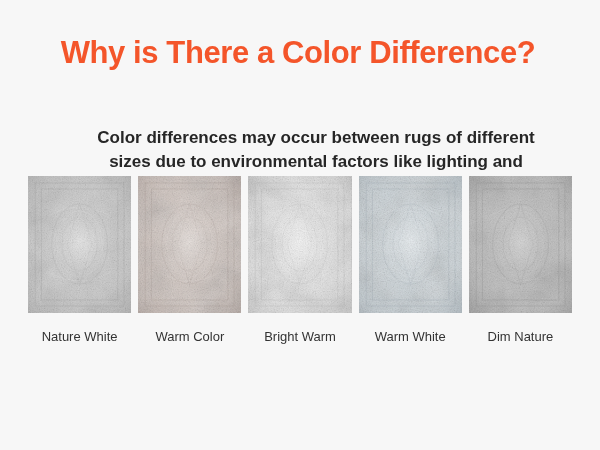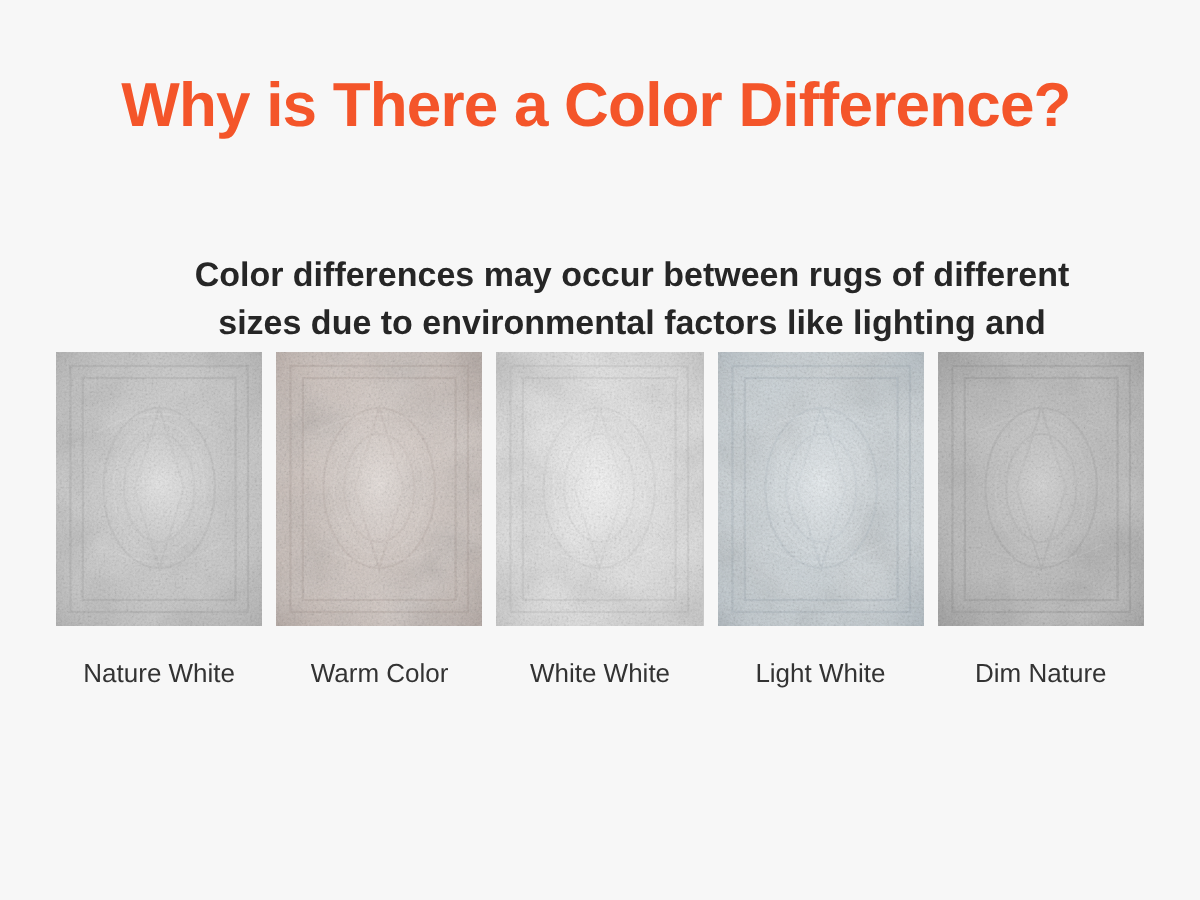--- a/index.html
+++ b/index.html
@@ -221,21 +221,21 @@
             <g opacity="0.22" fill="none" stroke="#fafafa" stroke-width="1">
               <ellipse cx="50" cy="68" rx="22" ry="33"></ellipse>
               <path d="M20 40 Q50 22 80 40"></path>
               <path d="M20 96 Q50 114 80 96"></path>
             </g>
             <rect x="0" y="0" width="100" height="137" fill="url(#rg2v)"></rect>
             <rect x="0" y="0" width="100" height="137" filter="url(#rg2n)" opacity="0.52" style="mix-blend-mode:multiply"></rect>
             <rect x="0" y="0" width="100" height="137" filter="url(#rg2n)" opacity="0.3" style="mix-blend-mode:screen"></rect>
           </svg>
         </div>
-      <div class="swatch-label">White White</div>
+      <div class="swatch-label">Bright Warm</div>
     </div>
 
     <div class="swatch-cell">
       <div class="swatch-img">
           <svg viewBox="0 0 100 137" preserveAspectRatio="none">
             <defs>
               <filter id="rg3n" x="0" y="0" width="100%" height="100%">
                 <feTurbulence type="fractalNoise" baseFrequency="0.9" numOctaves="4" seed="46" result="t"></feTurbulence>
                 <feColorMatrix in="t" type="saturate" values="0" result="g"></feColorMatrix>
                 <feComponentTransfer in="g" result="c">
@@ -267,21 +267,21 @@
             <g opacity="0.22" fill="none" stroke="#eef3f6" stroke-width="1">
               <ellipse cx="50" cy="68" rx="22" ry="33"></ellipse>
               <path d="M20 40 Q50 22 80 40"></path>
               <path d="M20 96 Q50 114 80 96"></path>
             </g>
             <rect x="0" y="0" width="100" height="137" fill="url(#rg3v)"></rect>
             <rect x="0" y="0" width="100" height="137" filter="url(#rg3n)" opacity="0.52" style="mix-blend-mode:multiply"></rect>
             <rect x="0" y="0" width="100" height="137" filter="url(#rg3n)" opacity="0.3" style="mix-blend-mode:screen"></rect>
           </svg>
         </div>
-      <div class="swatch-label">Light White</div>
+      <div class="swatch-label">Warm White</div>
     </div>
 
     <div class="swatch-cell">
       <div class="swatch-img">
           <svg viewBox="0 0 100 137" preserveAspectRatio="none">
             <defs>
               <filter id="rg4n" x="0" y="0" width="100%" height="100%">
                 <feTurbulence type="fractalNoise" baseFrequency="0.9" numOctaves="4" seed="59" result="t"></feTurbulence>
                 <feColorMatrix in="t" type="saturate" values="0" result="g"></feColorMatrix>
                 <feComponentTransfer in="g" result="c">

